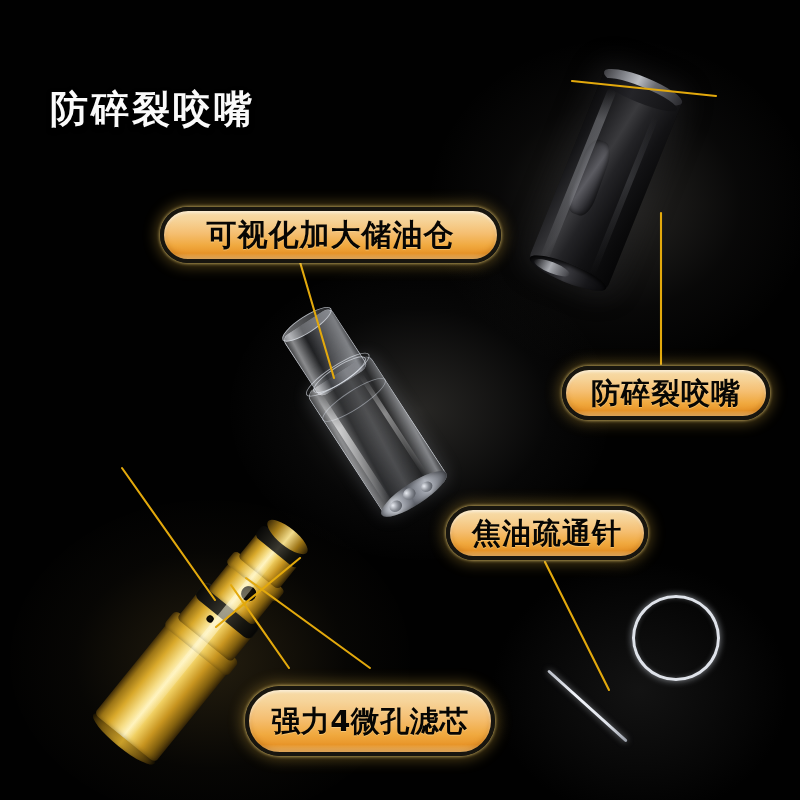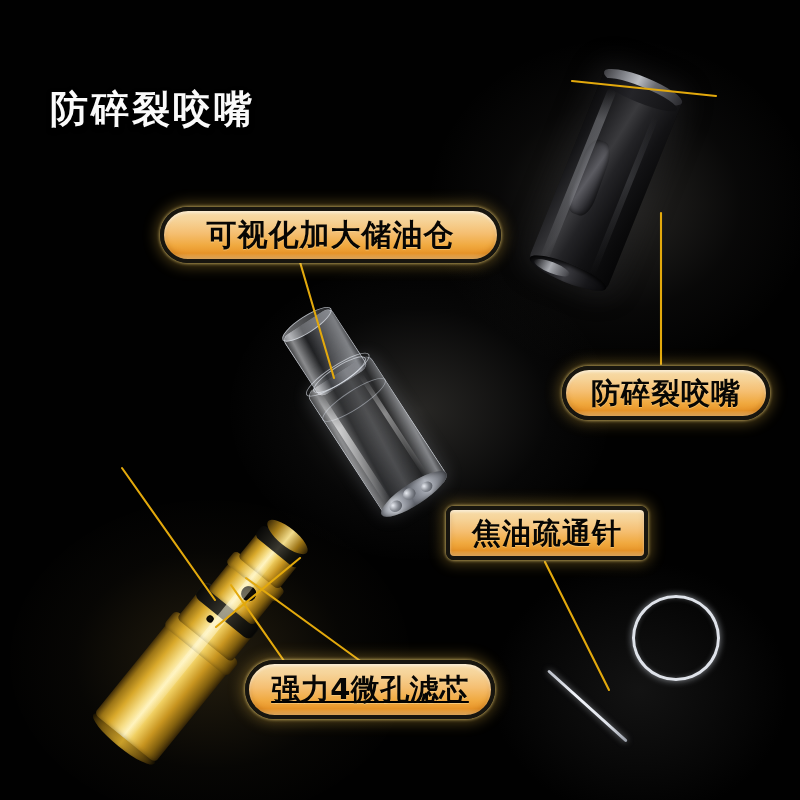--- a/index.html
+++ b/index.html
@@ -38,23 +38,23 @@
 
   #badge-tooth   {left:360px;top:52px; width:217px;height:55px;}
   #badge-tooth .txt{font-size:30px;letter-spacing:1px;}
   #badge-oil     {left:160px;top:207px;width:341px;height:56px;}
   #badge-oil .txt{font-size:30px;letter-spacing:1px;}
   #badge-bite    {left:562px;top:366px;width:208px;height:54px;}
   #badge-bite .txt{font-size:29px;letter-spacing:1px;}
   #badge-seal    {left:27px;top:410px; width:212px;height:55px;}
   #badge-seal .txt{font-size:29px;letter-spacing:.5px;}
   #badge-seal .sfx{font-size:22px;margin-left:1px;}
-  #badge-needle  {left:446px;top:506px;width:202px;height:54px;border-radius:8px;}
+  #badge-needle  {left:446px;top:506px;width:202px;height:54px;}
   #badge-needle .txt{font-size:29px;letter-spacing:1px;}
-  #badge-filter  {left:245px;top:660px;width:250px;height:59px;text-decoration:underline;}
+  #badge-filter  {left:245px;top:686px;width:250px;height:70px;}
   #badge-filter .txt{font-size:29px;letter-spacing:.5px;}
 
   
   .part{position:absolute;}
 
   
   #part-cap{left:520px;top:55px;width:235px;height:245px;}
   #part-cap .body{position:absolute;left:44px;top:18px;width:84px;height:212px;
     transform:rotate(22deg);transform-origin:50% 50%;
     border-radius:14px/9px;

